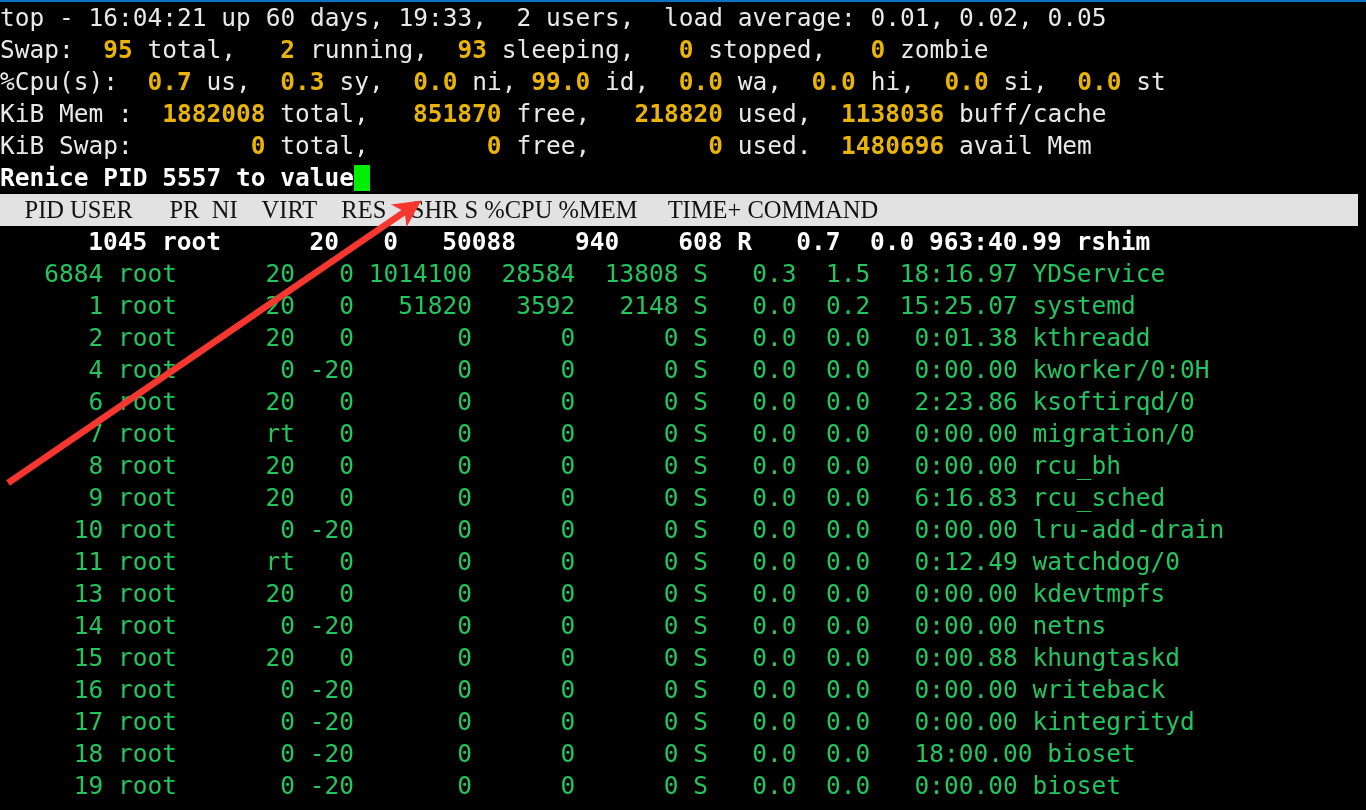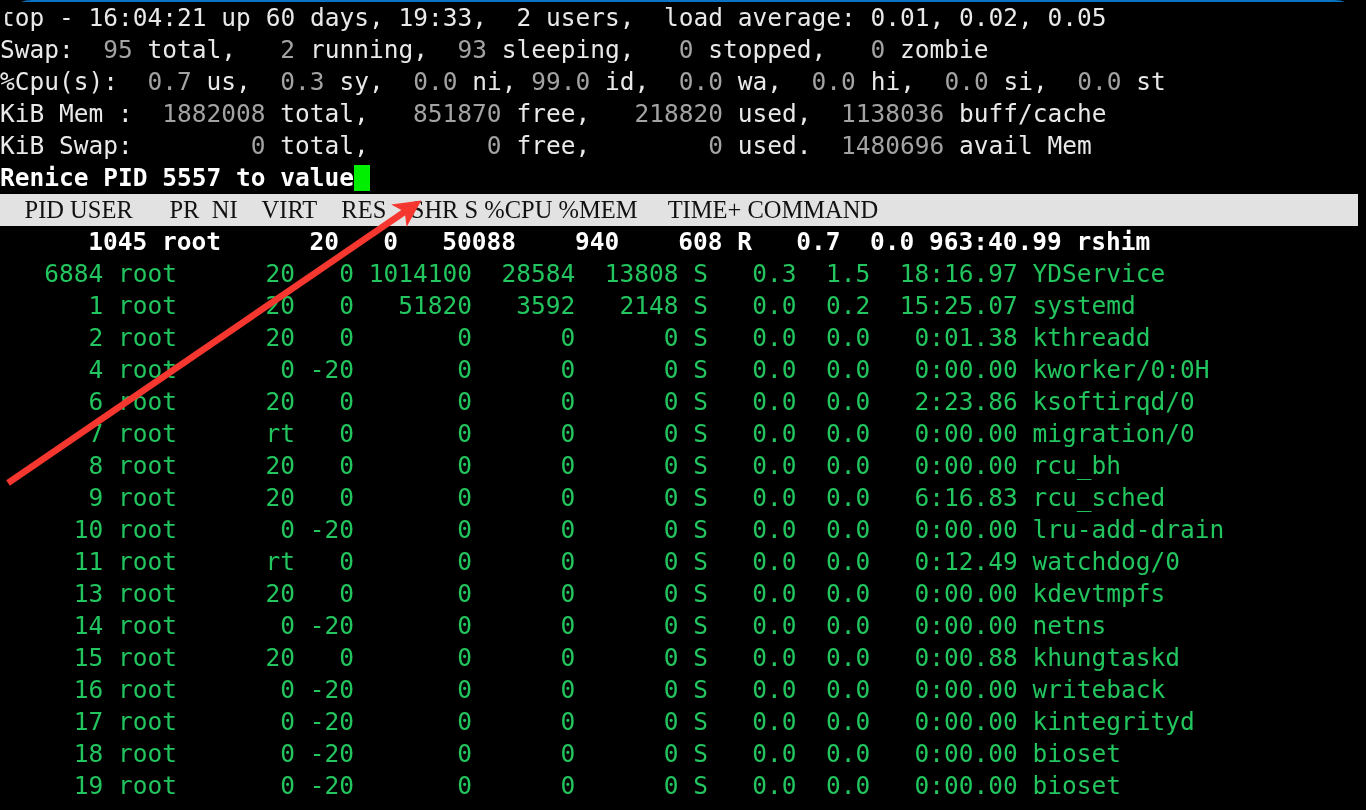--- a/index.html
+++ b/index.html
@@ -12,21 +12,20 @@
     position: relative;
     width: 1366px;
     height: 810px;
     background: #000000;
     overflow: hidden;
     font-family: "DejaVu Sans Mono", "Liberation Mono", monospace;
     font-size: 24.5px;
     line-height: 32px;
     letter-spacing: 0px;
     color: #e6e6e6;
-    border-radius: 32px;
     -webkit-font-smoothing: none;
   }
   .topline {
     position: absolute;
     left: 0; top: 0;
     width: 1366px;
     height: 2px;
     background: #0a74c4;
   }
   .term {
@@ -34,21 +33,21 @@
     left: 0;
     top: 2px;
     width: 1366px;
   }
   .row {
     height: 32px;
     white-space: pre;
     font-family: "DejaVu Sans Mono", "Liberation Mono", monospace;
   }
   .row.summary { color: #e9e9e9; }
-  .b { font-weight: normal; color: #a3a3a3; }
+  .b { font-weight: bold; color: #eab308; }
   .cursor {
     display: inline-block;
     width: 16px;
     height: 26px;
     background: #00ef00;
     vertical-align: -5px;
   }
   .prompt {
     font-weight: bold;
     color: #ffffff;
@@ -105,21 +104,21 @@
         <div class="row proc">      7 root      rt   0       0      0      0 S   0.0  0.0   0:00.00 migration/0</div>
         <div class="row proc">      8 root      20   0       0      0      0 S   0.0  0.0   0:00.00 rcu_bh</div>
         <div class="row proc">      9 root      20   0       0      0      0 S   0.0  0.0   6:16.83 rcu_sched</div>
         <div class="row proc">     10 root       0 -20       0      0      0 S   0.0  0.0   0:00.00 lru-add-drain</div>
         <div class="row proc">     11 root      rt   0       0      0      0 S   0.0  0.0   0:12.49 watchdog/0</div>
         <div class="row proc">     13 root      20   0       0      0      0 S   0.0  0.0   0:00.00 kdevtmpfs</div>
         <div class="row proc">     14 root       0 -20       0      0      0 S   0.0  0.0   0:00.00 netns</div>
         <div class="row proc">     15 root      20   0       0      0      0 S   0.0  0.0   0:00.88 khungtaskd</div>
         <div class="row proc">     16 root       0 -20       0      0      0 S   0.0  0.0   0:00.00 writeback</div>
         <div class="row proc">     17 root       0 -20       0      0      0 S   0.0  0.0   0:00.00 kintegrityd</div>
-        <div class="row proc">     18 root       0 -20       0      0      0 S   0.0  0.0   0:00.00 bioset</div>
+        <div class="row proc">     18 root       0 -20       0      0      0 S   0.0  0.0   18:00.00 bioset</div>
         <div class="row proc">     19 root       0 -20       0      0      0 S   0.0  0.0   0:00.00 bioset</div>
       </div>
 
   </div>
 
   <svg id="arrow-layer" width="1366" height="810" viewBox="0 0 1366 810">
     <defs>
       <marker id="arrowhead" markerWidth="4.2" markerHeight="4.2" refX="1.3" refY="2.1" orient="auto" markerUnits="strokeWidth">
         <path d="M0,0 L4.2,2.1 L0,4.2 L1.1,2.1 Z" fill="#f5372f"></path>
       </marker>

